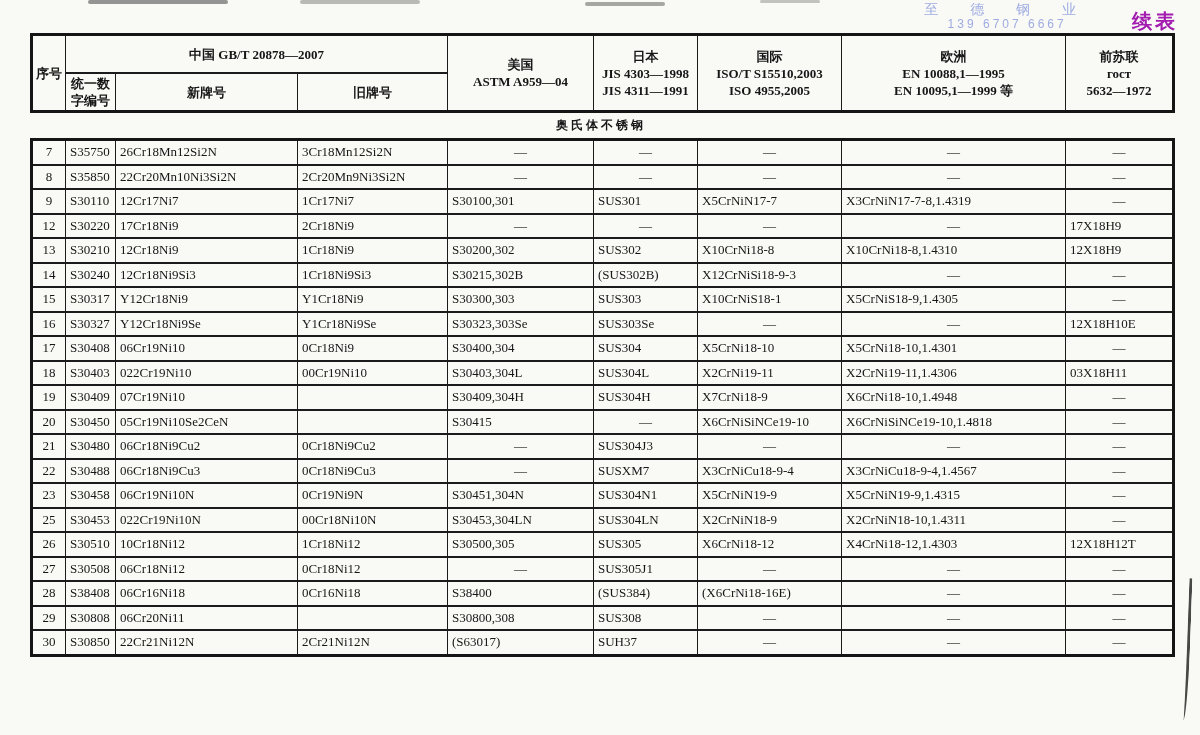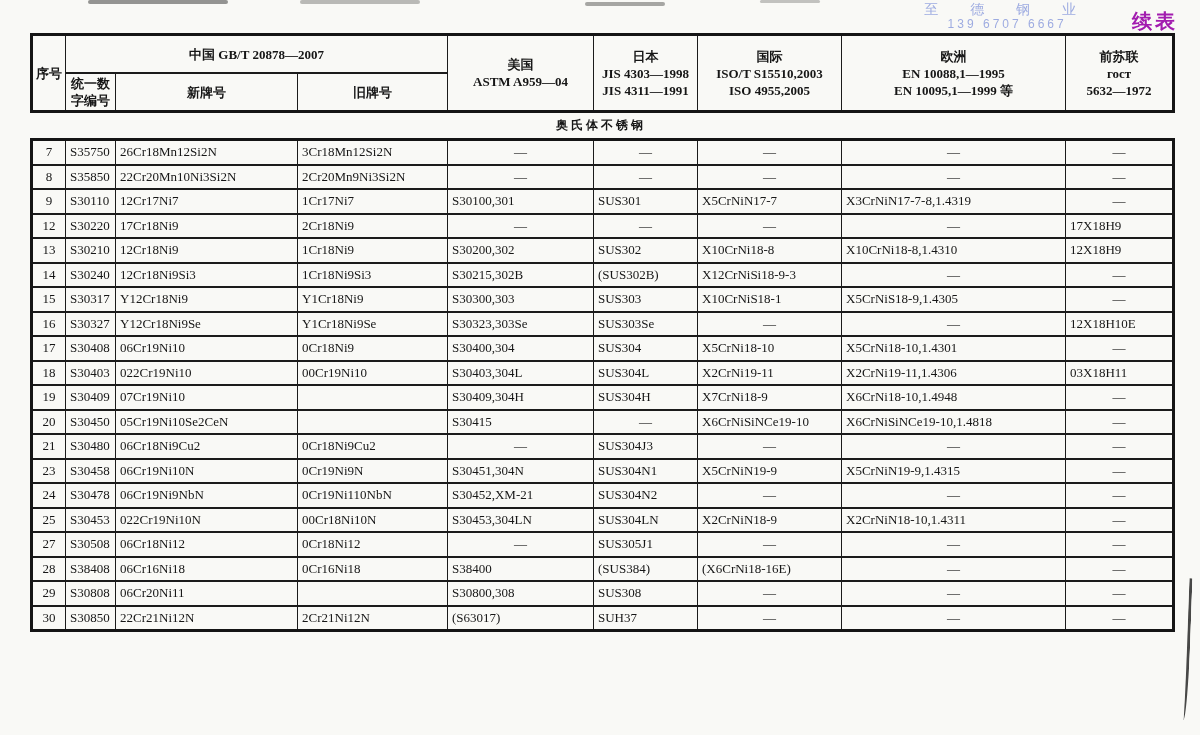--- a/index.html
+++ b/index.html
@@ -244,53 +244,64 @@
             <td>S30480</td>
             <td>06Cr18Ni9Cu2</td>
             <td>0Cr18Ni9Cu2</td>
             <td class="c">—</td>
             <td>SUS304J3</td>
             <td class="c">—</td>
             <td class="c">—</td>
             <td class="c">—</td>
           </tr>
           <tr>
+            <td class="c">22</td>
+            <td>S30488</td>
+            <td>06Cr18Ni9Cu3</td>
+            <td>0Cr18Ni9Cu3</td>
+            <td class="c">—</td>
+            <td>SUSXM7</td>
+            <td>X3CrNiCu18-9-4</td>
+            <td>X3CrNiCu18-9-4,1.4567</td>
+            <td class="c">—</td>
+          </tr>
+          <tr>
             <td class="c">23</td>
             <td>S30458</td>
             <td>06Cr19Ni10N</td>
             <td>0Cr19Ni9N</td>
             <td>S30451,304N</td>
             <td>SUS304N1</td>
             <td>X5CrNiN19-9</td>
             <td>X5CrNiN19-9,1.4315</td>
             <td class="c">—</td>
           </tr>
           <tr>
-            <td class="c">24</td>
-            <td>S30478</td>
-            <td>06Cr19Ni9NbN</td>
-            <td>0Cr19Ni110NbN</td>
-            <td>S30452,XM-21</td>
-            <td>SUS304N2</td>
-            <td class="c">—</td>
-            <td class="c">—</td>
-            <td class="c">—</td>
-          </tr>
-          <tr>
             <td class="c">25</td>
             <td>S30453</td>
             <td>022Cr19Ni10N</td>
             <td>00Cr18Ni10N</td>
             <td>S30453,304LN</td>
             <td>SUS304LN</td>
             <td>X2CrNiN18-9</td>
             <td>X2CrNiN18-10,1.4311</td>
             <td class="c">—</td>
           </tr>
           <tr>
+            <td class="c">26</td>
+            <td>S30510</td>
+            <td>10Cr18Ni12</td>
+            <td>1Cr18Ni12</td>
+            <td>S30500,305</td>
+            <td>SUS305</td>
+            <td>X6CrNi18-12</td>
+            <td>X4CrNi18-12,1.4303</td>
+            <td>12X18H12T</td>
+          </tr>
+          <tr>
             <td class="c">27</td>
             <td>S30508</td>
             <td>06Cr18Ni12</td>
             <td>0Cr18Ni12</td>
             <td class="c">—</td>
             <td>SUS305J1</td>
             <td class="c">—</td>
             <td class="c">—</td>
             <td class="c">—</td>
           </tr>

